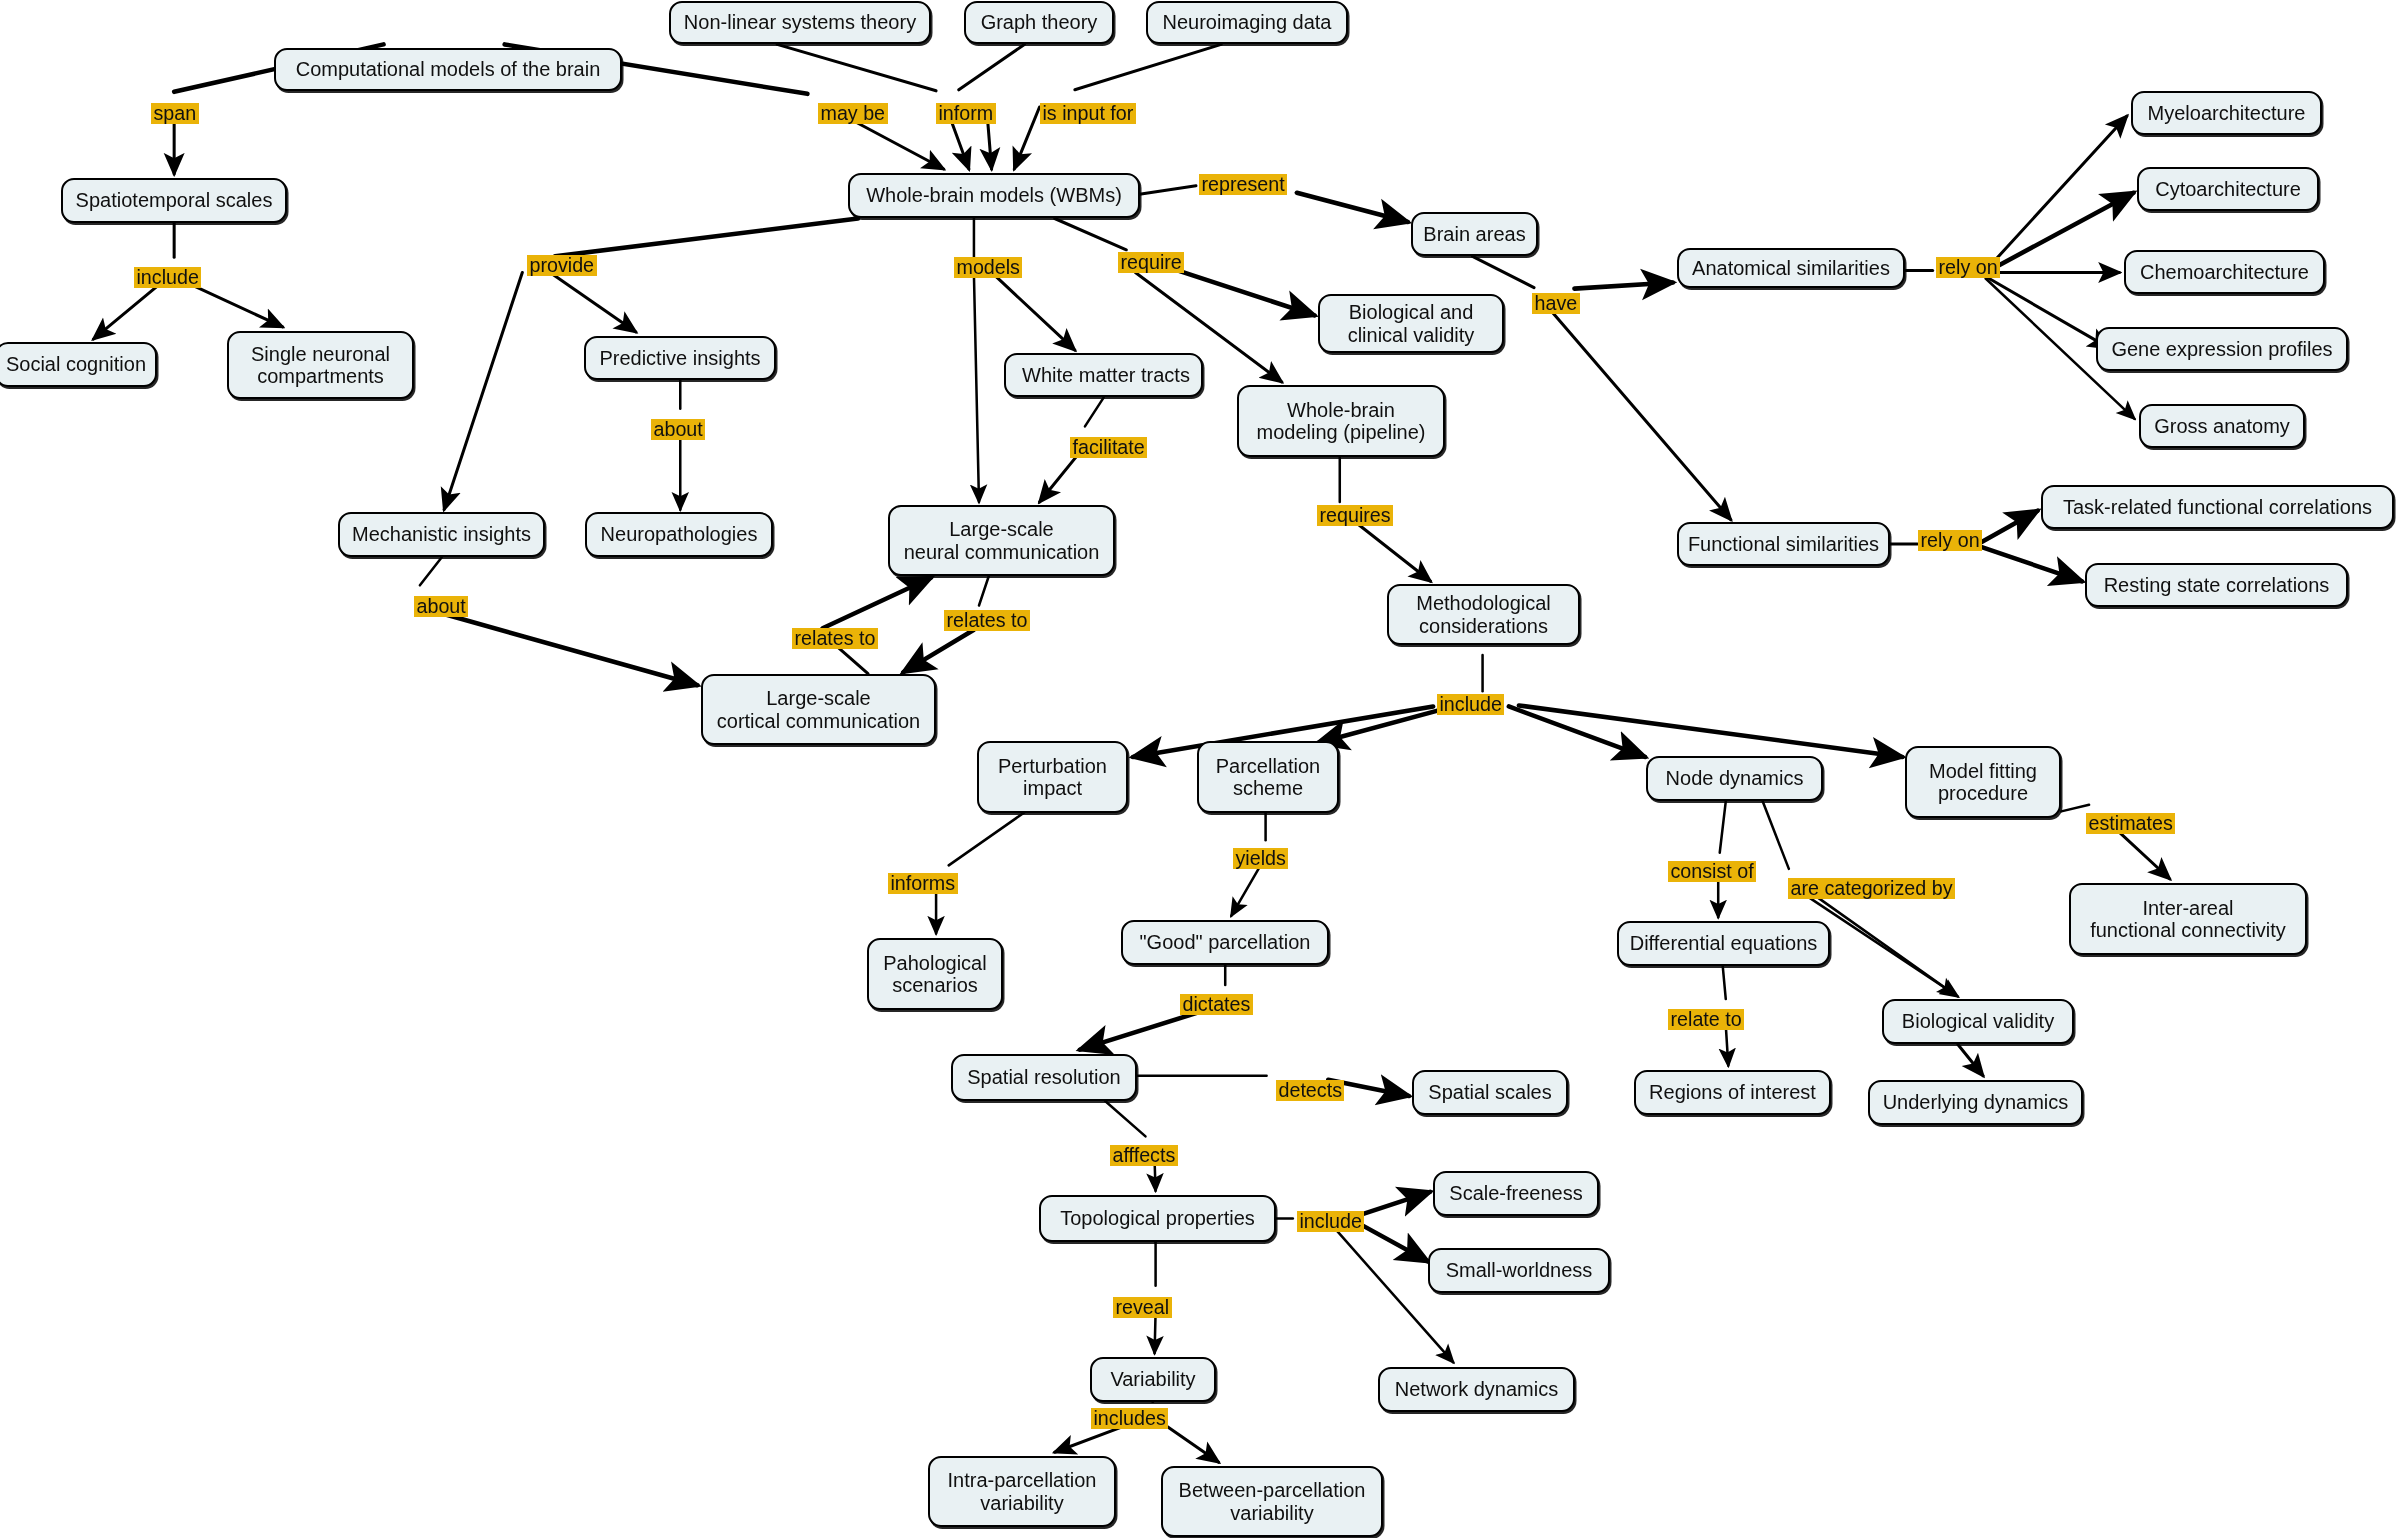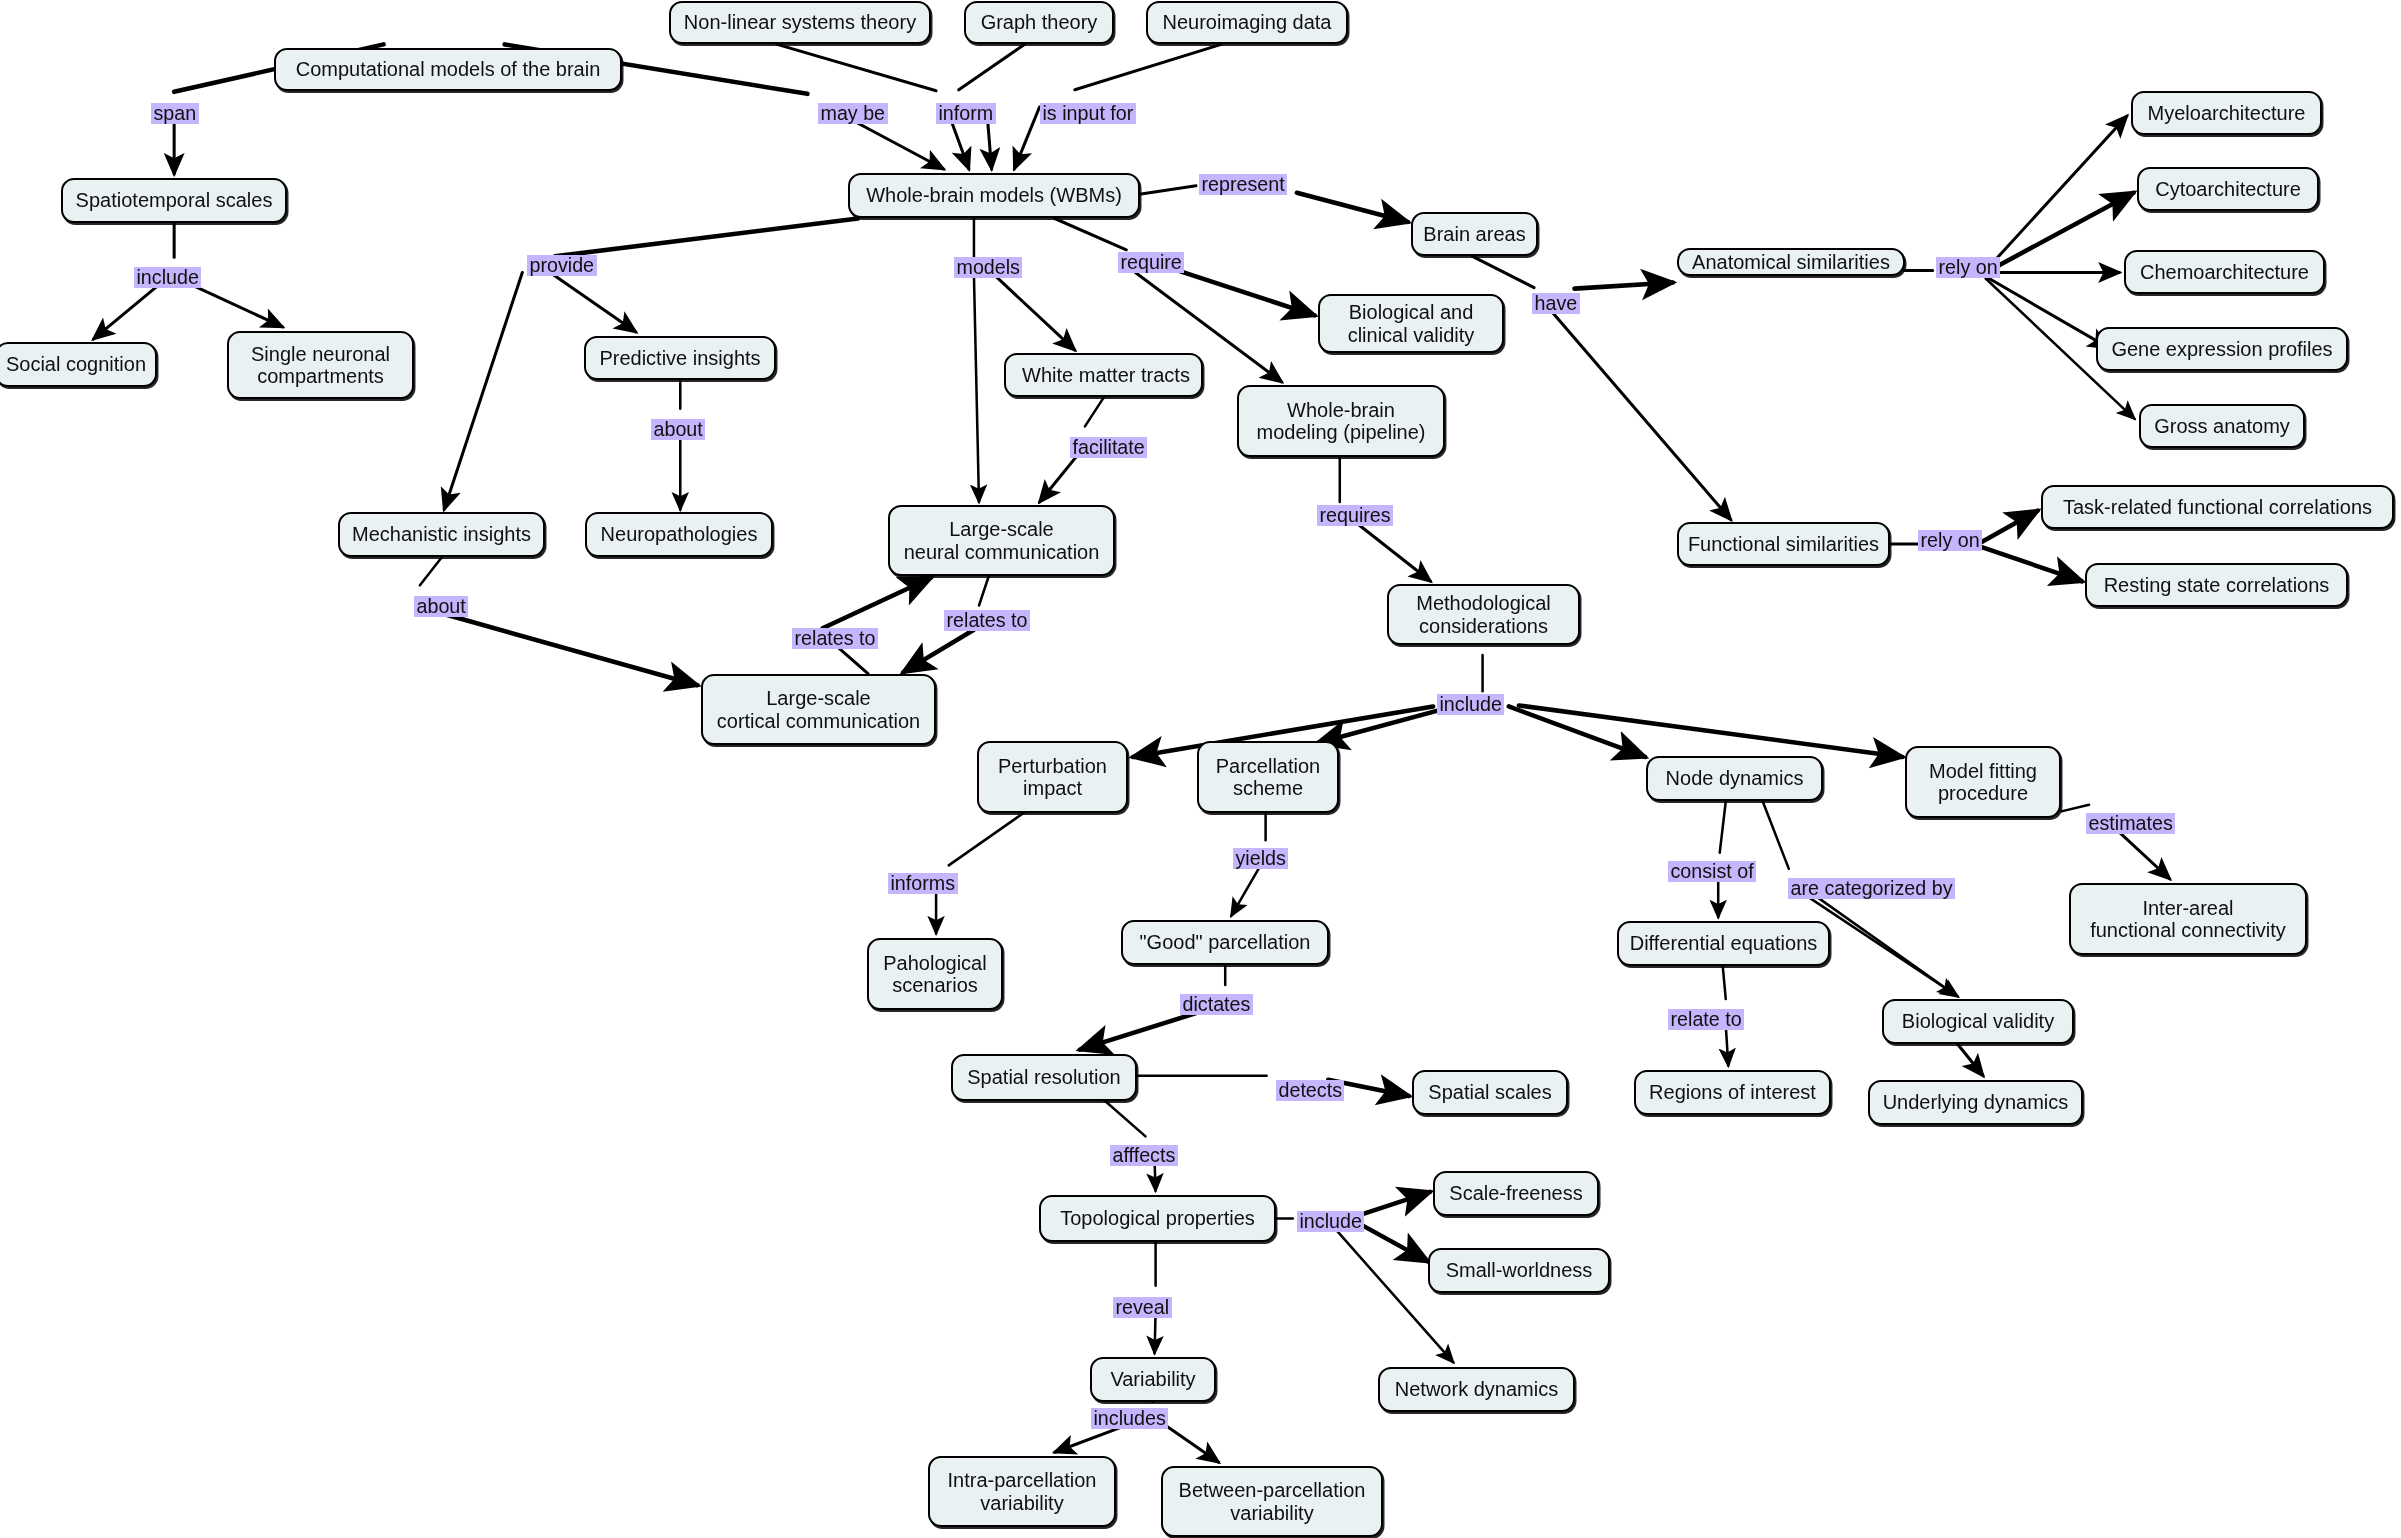--- a/index.html
+++ b/index.html
@@ -24,21 +24,21 @@
     white-space:pre-line;
     box-shadow:1.5px 2px 0 rgba(0,0,0,0.85);
   }
   .elabel{
     position:absolute;
     color:#101010;
     font-family:"Liberation Sans", sans-serif;
     font-size:19.7px;
     line-height:1;
     white-space:nowrap;
-    background:#c4b5fd;
+    background:#eab308;
     padding:0.5px 2.5px;
   }
 </style>
 </head>
 <body>
 
 <div id="map-root">
   <svg id="edges" viewBox="0 0 4758 3048">
     <defs>
       <marker id="arrow" viewBox="0 0 12 12" refX="10.5" refY="6" markerWidth="8" markerHeight="8" orient="auto-start-reverse">
@@ -164,21 +164,21 @@
   </svg>
 
   <div id="nodes-layer">
       <div class="node" style="left: 274px; top: 1px; width: 348px; height: 43px; margin-top: 47px;">Computational models of the brain</div>
       <div class="node" style="left: 669px; top: 1px; width: 262px; height: 43px;">Non-linear systems theory</div>
       <div class="node" style="left: 964px; top: 1px; width: 150px; height: 43px;">Graph theory</div>
       <div class="node" style="left: 1146px; top: 1px; width: 202px; height: 43px;">Neuroimaging data</div>
       <div class="node" style="left: 61px; top: 178px; width: 226px; height: 45px;">Spatiotemporal scales</div>
       <div class="node" style="left: 848px; top: 173px; width: 292px; height: 45px;">Whole-brain models (WBMs)</div>
       <div class="node" style="left: 1411px; top: 212px; width: 127px; height: 44px;">Brain areas</div>
-      <div class="node" style="left: 1677px; top: 248px; width: 228px; height: 28px;">Anatomical similarities</div>
+      <div class="node" style="left: 1677px; top: 248px; width: 228px; height: 40px;">Anatomical similarities</div>
       <div class="node" style="left: 2131px; top: 91px; width: 191px; height: 44px;">Myeloarchitecture</div>
       <div class="node" style="left: 2137px; top: 167px; width: 182px; height: 44px;">Cytoarchitecture</div>
       <div class="node" style="left: 2124px; top: 250px; width: 201px; height: 44px;">Chemoarchitecture</div>
       <div class="node" style="left: 2096px; top: 327px; width: 252px; height: 44px;">Gene expression profiles</div>
       <div class="node" style="left: 2139px; top: 404px; width: 166px; height: 44px;">Gross anatomy</div>
       <div class="node" style="left: 1677px; top: 522px; width: 213px; height: 44px;">Functional similarities</div>
       <div class="node" style="left: 2041px; top: 485px; width: 353px; height: 44px;">Task-related functional correlations</div>
       <div class="node" style="left: 2085px; top: 563px; width: 263px; height: 44px;">Resting state correlations</div>
       <div class="node" style="left: -5px; top: 342px; width: 162px; height: 45px;">Social cognition</div>
       <div class="node" style="left: 227px; top: 331px; width: 187px; height: 68px;">Single neuronal

